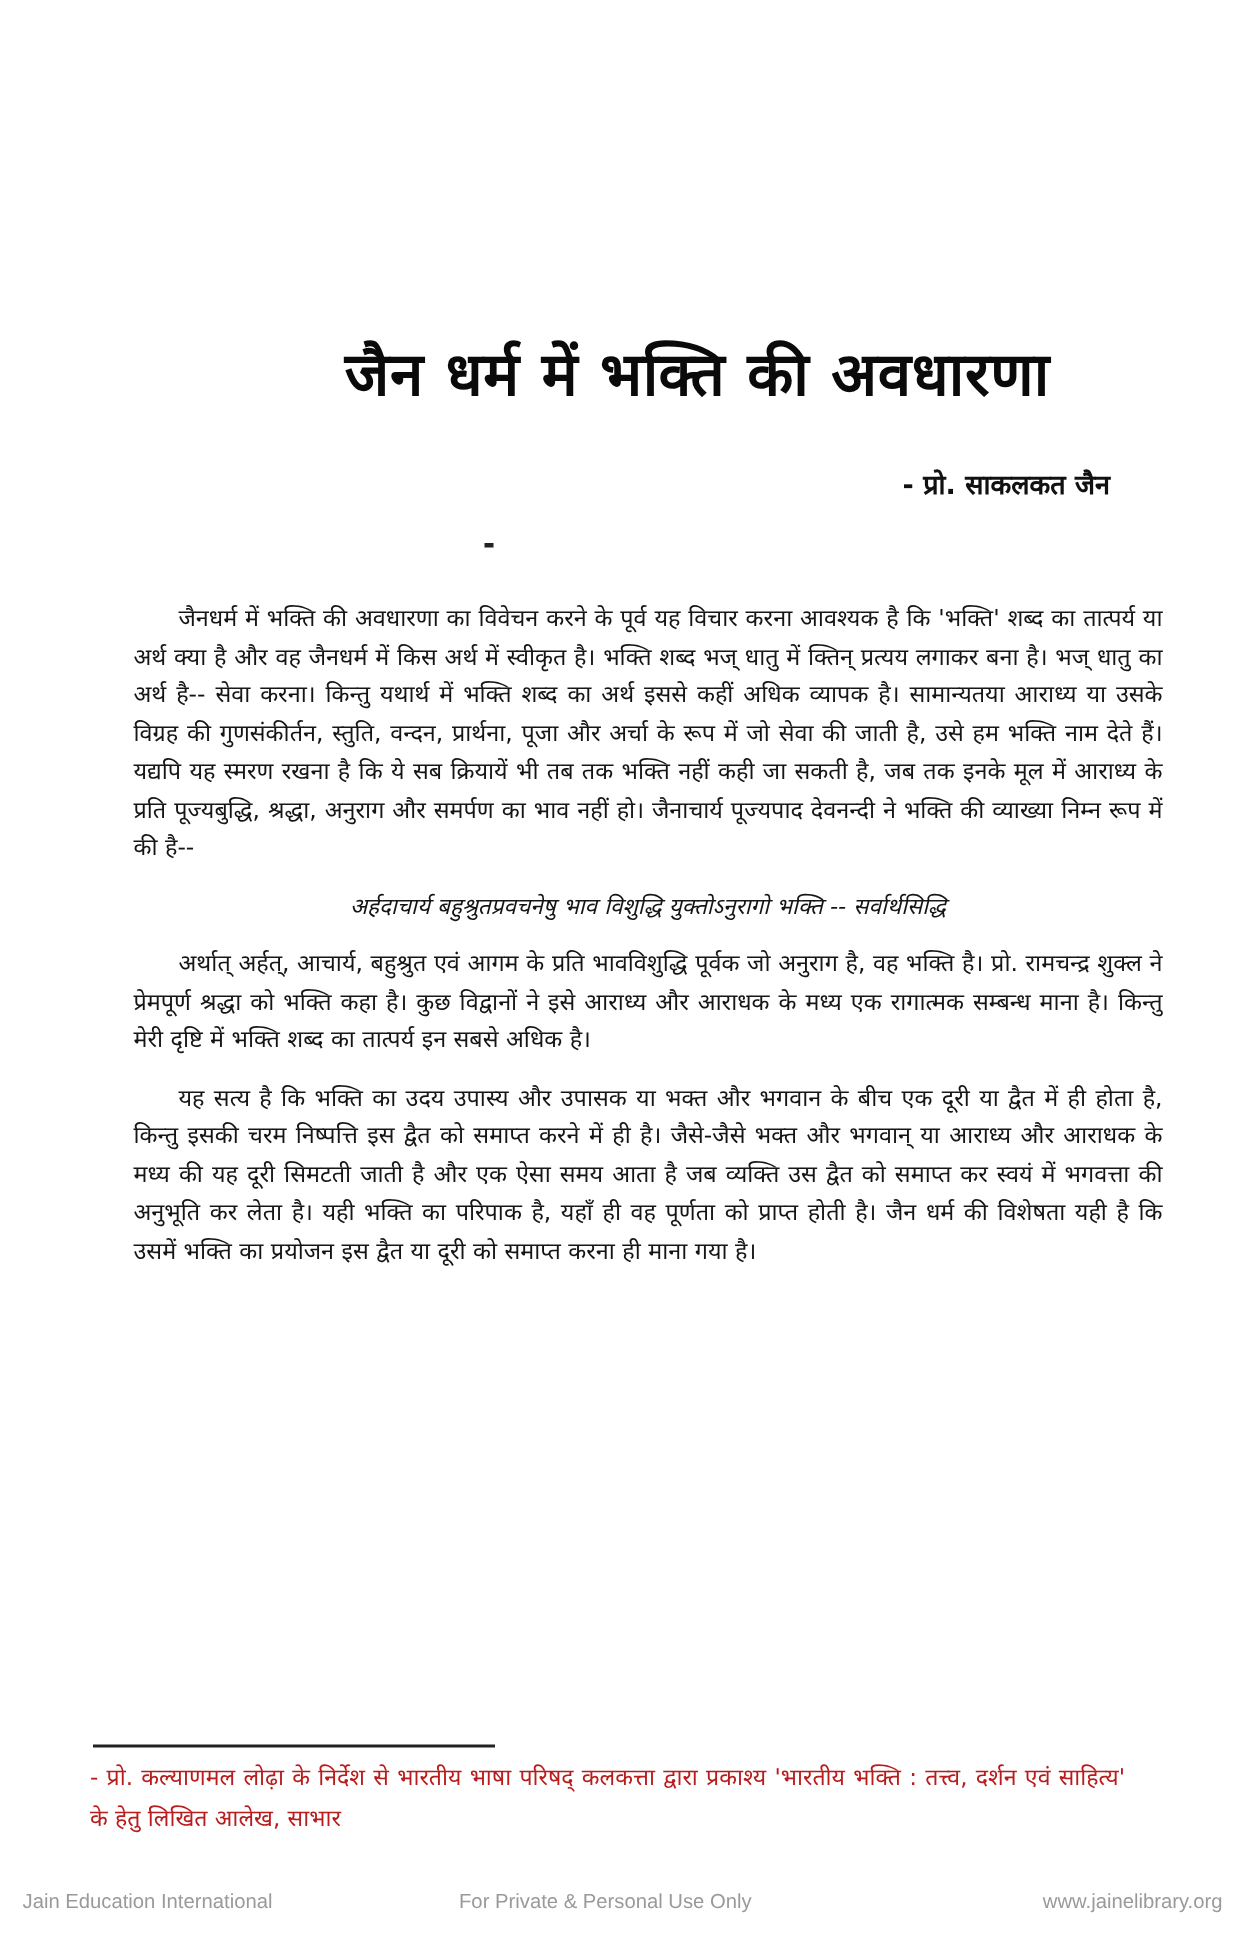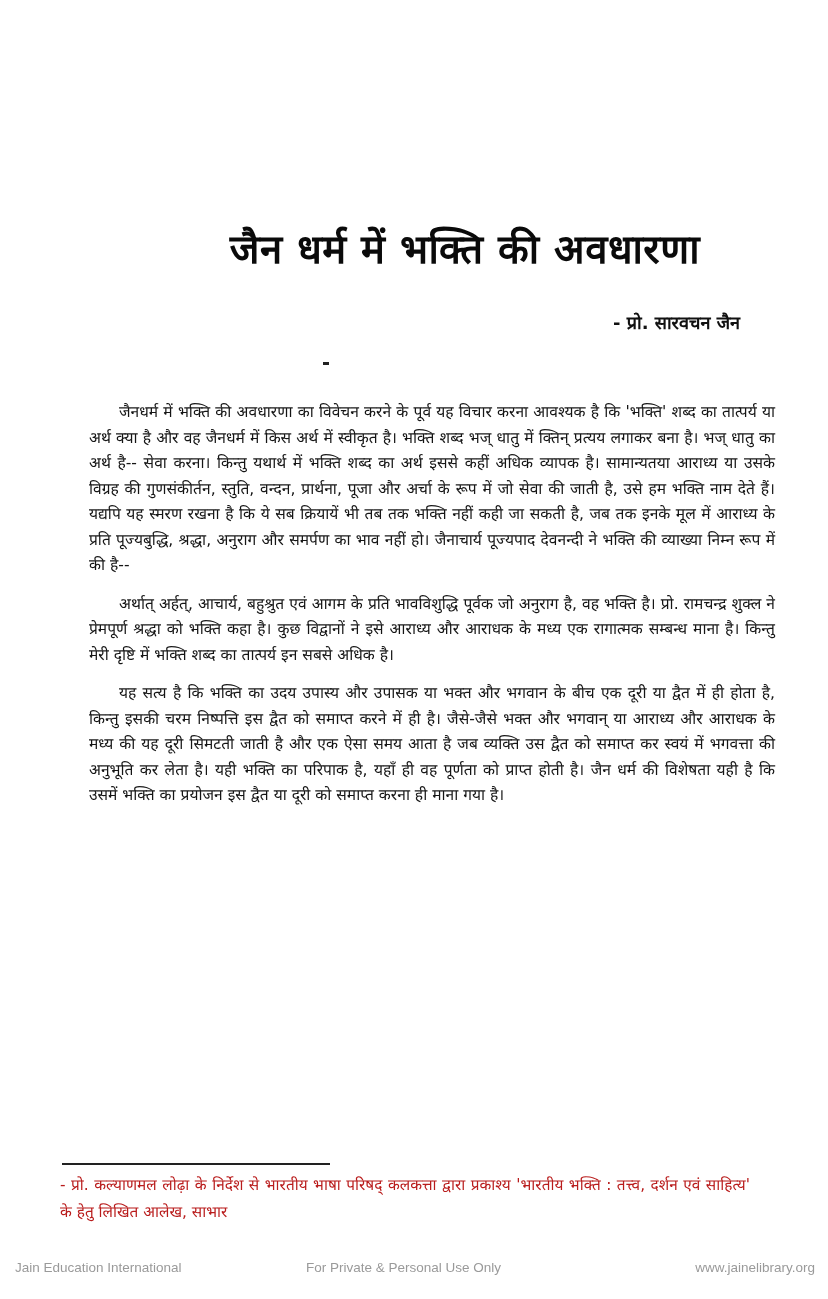--- a/index.html
+++ b/index.html
@@ -43,25 +43,26 @@
   .footer span { position: absolute; top: 0; }
   .f-left { left: 15px; }
   .f-mid { left: 306px; }
   .f-right { right: 13px; }
 </style>
 </head>
 <body>
 
 <div class="page">
   <div class="title">जैन धर्म में भक्ति की अवधारणा</div>
-  <div class="author">- प्रो. सारवचन जैन</div>
+  <div class="author">- प्रो. साकलकत जैन</div>
   <div class="dot-mark"></div>
 
   <div class="body-text" style="top:400px;margin-left:29px;">
     <p>जैनधर्म में भक्ति की अवधारणा का विवेचन करने के पूर्व यह विचार करना आवश्यक है कि 'भक्ति' शब्द का तात्पर्य या अर्थ क्या है और वह जैनधर्म में किस अर्थ में स्वीकृत है। भक्ति शब्द भज् धातु में क्तिन् प्रत्यय लगाकर बना है। भज् धातु का अर्थ है-- सेवा करना। किन्तु यथार्थ में भक्ति शब्द का अर्थ इससे कहीं अधिक व्यापक है। सामान्यतया आराध्य या उसके विग्रह की गुणसंकीर्तन, स्तुति, वन्दन, प्रार्थना, पूजा और अर्चा के रूप में जो सेवा की जाती है, उसे हम भक्ति नाम देते हैं। यद्यपि यह स्मरण रखना है कि ये सब क्रियायें भी तब तक भक्ति नहीं कही जा सकती है, जब तक इनके मूल में आराध्य के प्रति पूज्यबुद्धि, श्रद्धा, अनुराग और समर्पण का भाव नहीं हो। जैनाचार्य पूज्यपाद देवनन्दी ने भक्ति की व्याख्या निम्न रूप में की है--</p>
+    <p class="quote">अर्हदाचार्य बहुश्रुतप्रवचनेषु भाव विशुद्धि युक्तोऽनुरागो भक्ति -- सर्वार्थसिद्धि</p>
     <p>अर्थात् अर्हत्, आचार्य, बहुश्रुत एवं आगम के प्रति भावविशुद्धि पूर्वक जो अनुराग है, वह भक्ति है। प्रो. रामचन्द्र शुक्ल ने प्रेमपूर्ण श्रद्धा को भक्ति कहा है। कुछ विद्वानों ने इसे आराध्य और आराधक के मध्य एक रागात्मक सम्बन्ध माना है। किन्तु मेरी दृष्टि में भक्ति शब्द का तात्पर्य इन सबसे अधिक है।</p>
     <p>यह सत्य है कि भक्ति का उदय उपास्य और उपासक या भक्त और भगवान के बीच एक दूरी या द्वैत में ही होता है, किन्तु इसकी चरम निष्पत्ति इस द्वैत को समाप्त करने में ही है। जैसे-जैसे भक्त और भगवान् या आराध्य और आराधक के मध्य की यह दूरी सिमटती जाती है और एक ऐसा समय आता है जब व्यक्ति उस द्वैत को समाप्त कर स्वयं में भगवत्ता की अनुभूति कर लेता है। यही भक्ति का परिपाक है, यहाँ ही वह पूर्णता को प्राप्त होती है। जैन धर्म की विशेषता यही है कि उसमें भक्ति का प्रयोजन इस द्वैत या दूरी को समाप्त करना ही माना गया है।</p>
   </div>
 
   <div class="fn-rule"></div>
   <div class="footnote">- प्रो. कल्याणमल लोढ़ा के निर्देश से भारतीय भाषा परिषद् कलकत्ता द्वारा प्रकाश्य 'भारतीय भक्ति : तत्त्व, दर्शन एवं साहित्य' के हेतु लिखित आलेख, साभार</div>
 
   <div class="footer">
     <span class="f-left">Jain Education International</span>
     <span class="f-mid">For Private &amp; Personal Use Only</span>

